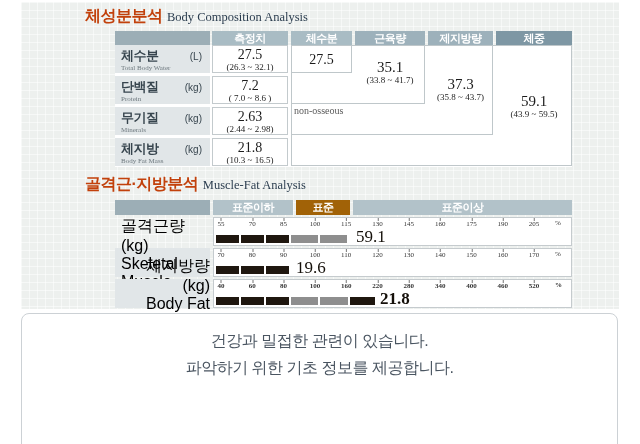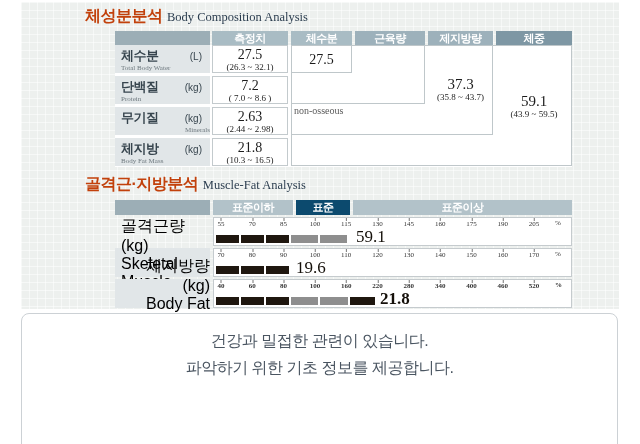--- a/index.html
+++ b/index.html
@@ -90,21 +90,21 @@
           </div>
         <div class="en">Total Body Water</div>
       </div>
       <div class="lcell" style="top:31px;">
         <div class="top">
             <span class="kr">단백질</span>
             <span class="unit">(kg)</span>
           </div>
         <div class="en">Protein</div>
       </div>
-      <div class="lcell" style="top:62px;text-align:right;">
+      <div class="lcell" style="top:62px;">
         <div class="top">
             <span class="kr">무기질</span>
             <span class="unit">(kg)</span>
           </div>
         <div class="en">Minerals</div>
       </div>
       <div class="lcell" style="top:93px;">
         <div class="top">
             <span class="kr">체지방</span>
             <span class="unit">(kg)</span>
@@ -125,20 +125,24 @@
         <div class="val-range">(2.44 ~ 2.98)</div>
       </div>
       <div class="mcell" style="top:93px;">
         <div class="val-main">21.8</div>
         <div class="val-range">(10.3 ~ 16.5)</div>
       </div>
 
       <div class="dval" style="left:176px; top:0; width:61px; height:28px;">
         <div class="val-main">27.5</div>
       </div>
+      <div class="dval" style="left:240px; top:7px; width:70px; height:40px;">
+        <div class="val-main" style="font-size:15px;">35.1</div>
+        <div class="val-range">(33.8 ~ 41.7)</div>
+      </div>
       <div class="dval" style="left:313px; top:24px; width:65px; height:40px;">
         <div class="val-main" style="font-size:15px;">37.3</div>
         <div class="val-range">(35.8 ~ 43.7)</div>
       </div>
       <div class="dval" style="left:381px; top:41px; width:76px; height:40px;">
         <div class="val-main" style="font-size:15px;">59.1</div>
         <div class="val-range">(43.9 ~ 59.5)</div>
       </div>
 
       <div class="note" style="left:179px; top:60px;">non-osseous</div>
@@ -147,21 +151,21 @@
 
   <div class="sec-title" style="left:85px; top:174px;">
     <span class="kr">골격근·지방분석</span>
     <span class="en">Muscle-Fat Analysis</span>
   </div>
 
   <div class="t" style="top:200px; height:110px;">
 
     <div class="hcell2" style="left:0; width:95px; background:#9caeb6;"></div>
     <div class="hcell2" style="left:98px; width:80px; background:#b2c2c9;">표준이하</div>
-    <div class="hcell2" style="left:181px; width:54px; background:#0c4a6e;">표준</div>
+    <div class="hcell2" style="left:181px; width:54px; background:#a16207;">표준</div>
     <div class="hcell2" style="left:238px; width:219px; background:#b2c2c9;">표준이상</div>
 
     <div class="barcell" style="top:17px;">
       <span class="tick" style="left:1.96%">55</span>
       <span class="tick" style="left:10.73%">70</span>
       <span class="tick" style="left:19.5%">85</span>
       <span class="tick" style="left:28.27%">100</span>
       <span class="tick" style="left:37.04%">115</span>
       <span class="tick" style="left:45.81%">130</span>
       <span class="tick" style="left:54.58%">145</span>

